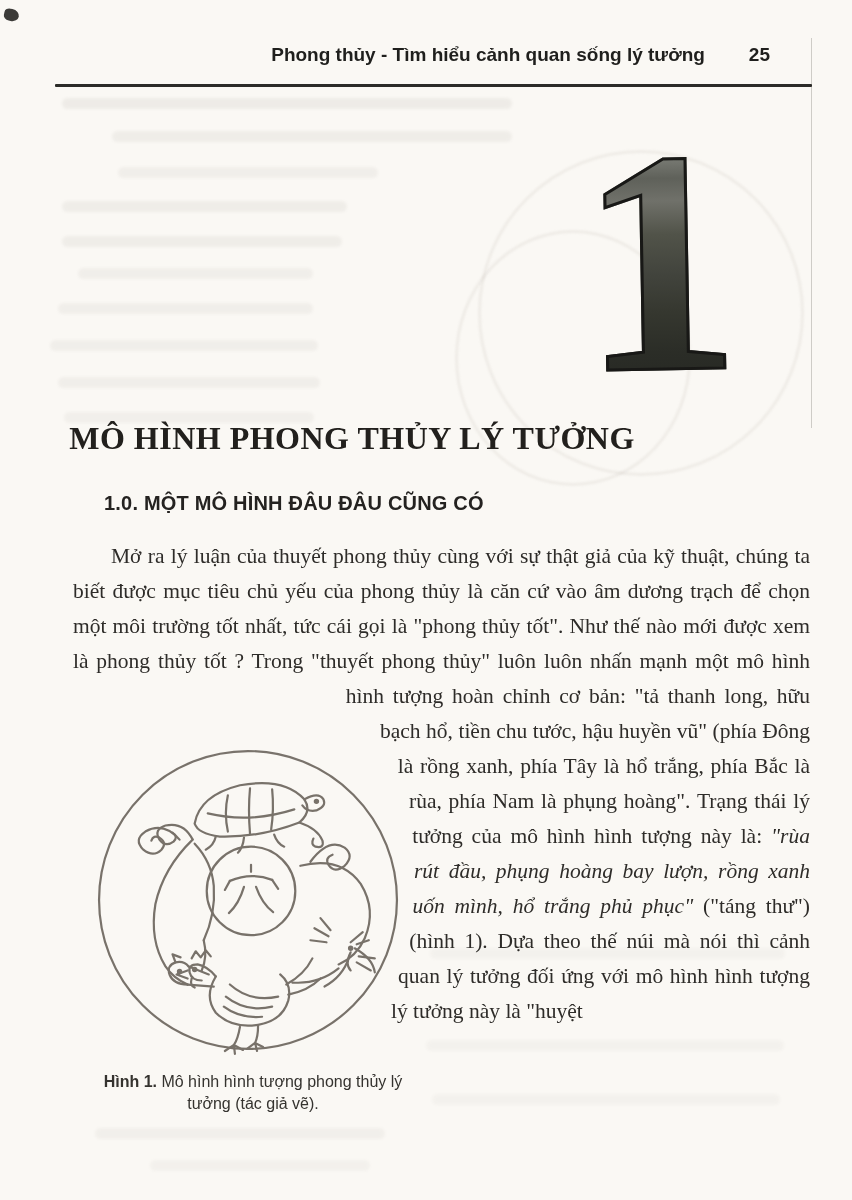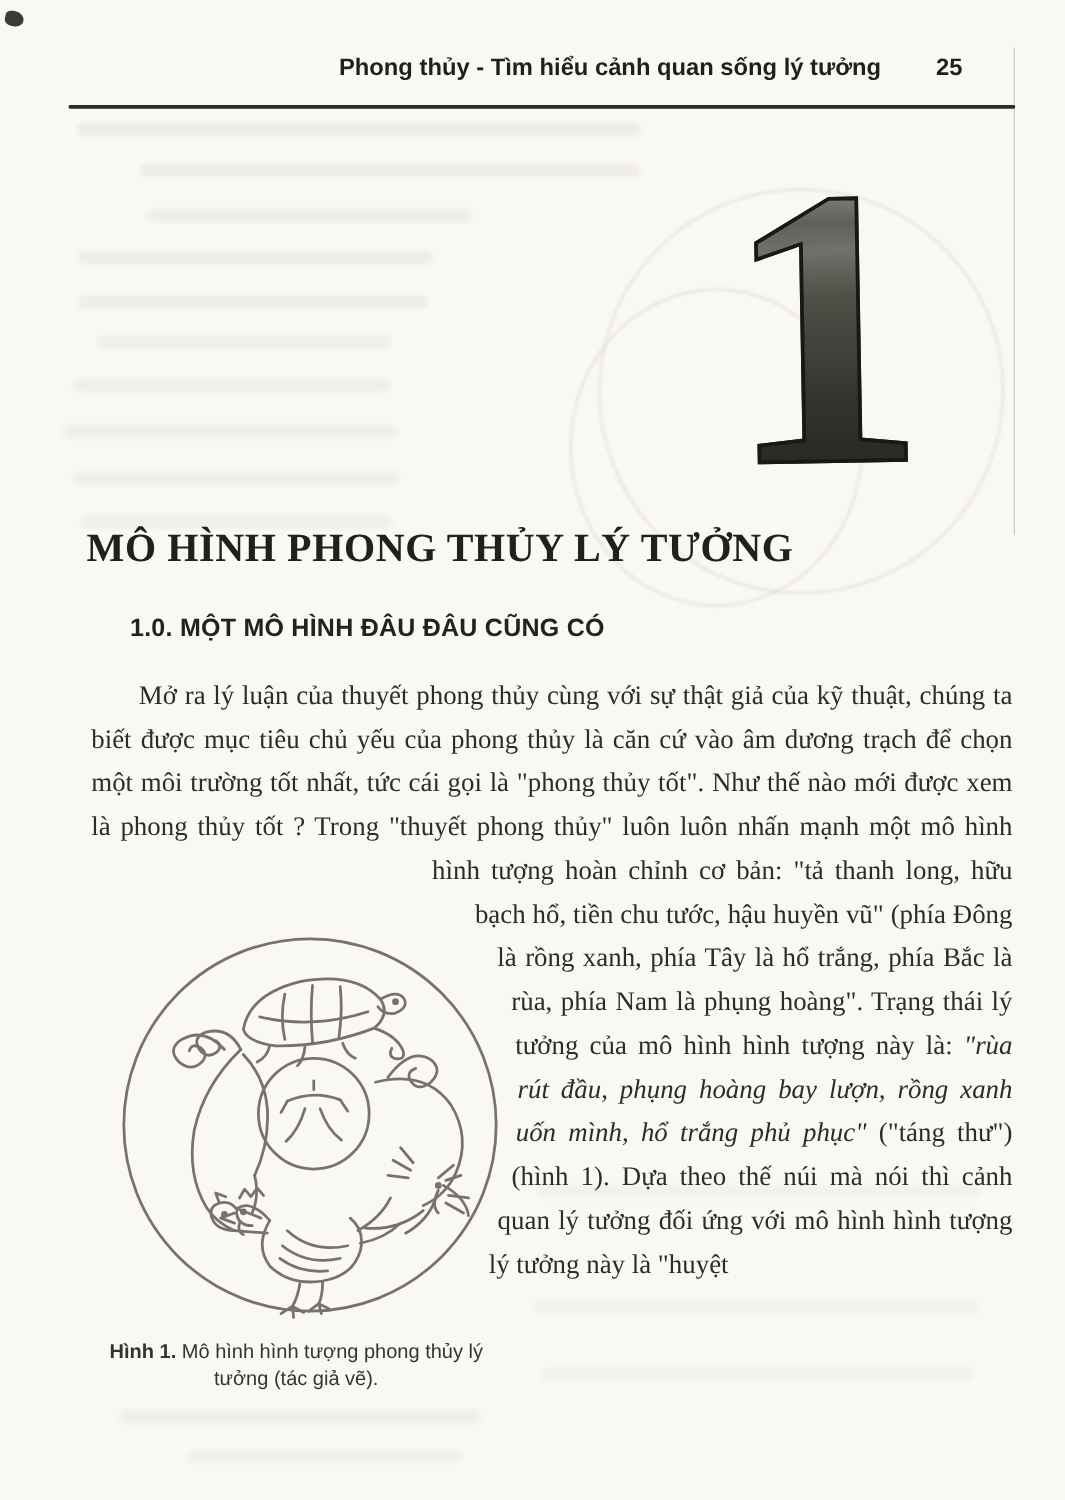--- a/index.html
+++ b/index.html
@@ -77,21 +77,21 @@
     float:left;display:block;
     width:352px;height:462px;
     margin:6px 8px 0 0;
     position:relative;
     shape-outside:polygon(0px 0px,206px 0px,262px 26px,300px 58px,322px 96px,
       336px 140px,341px 195px,336px 248px,320px 295px,298px 330px,
       318px 350px,350px 362px,350px 462px,0px 462px);
   }
   .fig-float svg{position:absolute;left:18px;top:58px;}
   .fig-caption{
-    position:absolute;top:386px;left:12px;width:304px;
+    position:absolute;top:386px;left:28px;width:304px;
     font-family:"Liberation Sans","DejaVu Sans",sans-serif;
     font-size:16px;line-height:22px;text-align:center;
     text-indent:0;color:#35332f;
   }
   .fig-caption b{font-weight:bold;}
 </style>
 </head>
 <body>
 
 <div class="page">

